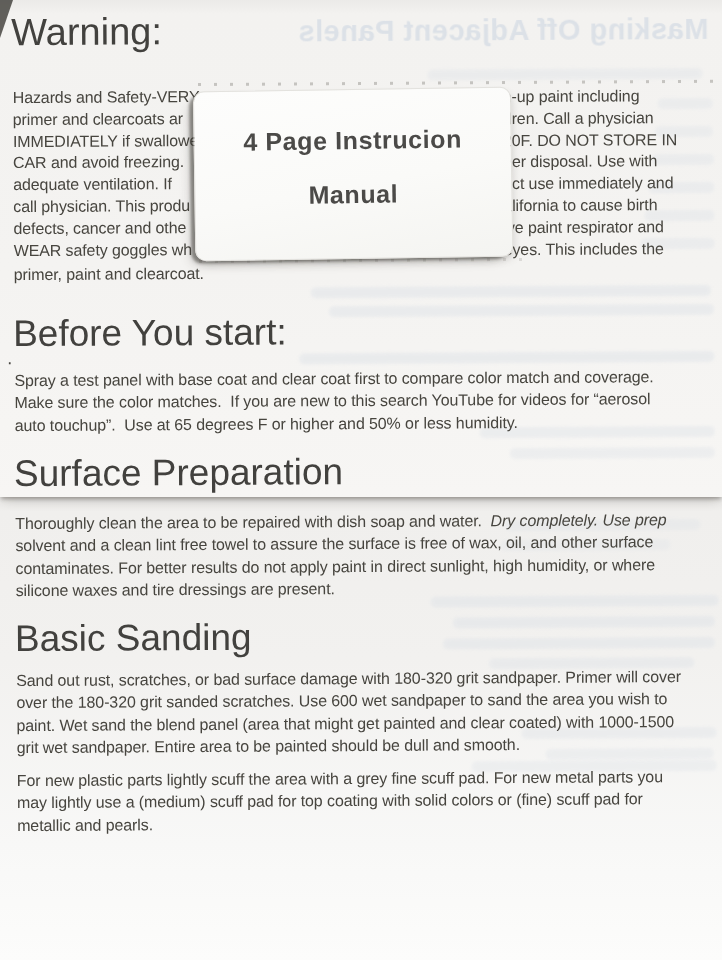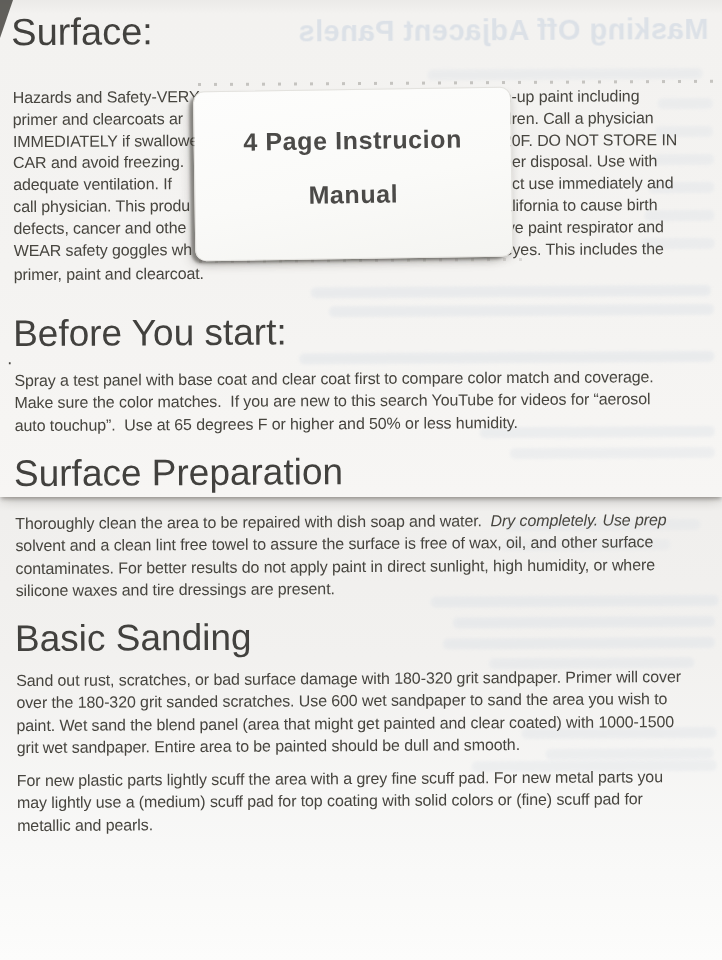--- a/index.html
+++ b/index.html
@@ -97,21 +97,21 @@
       <div class="ghost-line" style="left:452px;top:618px;width:262px;opacity:.50"></div>
       <div class="ghost-line" style="left:442px;top:639px;width:272px;opacity:.48"></div>
       <div class="ghost-line" style="left:488px;top:659px;width:205px;opacity:.44"></div>
       <div class="ghost-line" style="left:520px;top:729px;width:195px;opacity:.42"></div>
       <div class="ghost-line" style="left:544px;top:750px;width:168px;opacity:.38"></div>
       <div class="ghost-line" style="left:470px;top:762px;width:245px;opacity:.38"></div>
     </div>
 
     <div class="text-layer">
 
-      <h1 class="h h1" style="left:14px;top:8px">Surface:</h1>
+      <h1 class="h h1" style="left:14px;top:8px">Warning:</h1>
 
       <div class="frag" style="left:15px;top:85px;width:195px">Hazards and Safety-VERY
 primer and clearcoats ar
 IMMEDIATELY if swallowe
 CAR and avoid freezing.
 adequate ventilation. If
 call physician. This produ
 defects, cancer and othe
 WEAR safety goggles wh</div>
       <div class="frag" style="left:505px;top:87px;width:215px">h-up paint including

